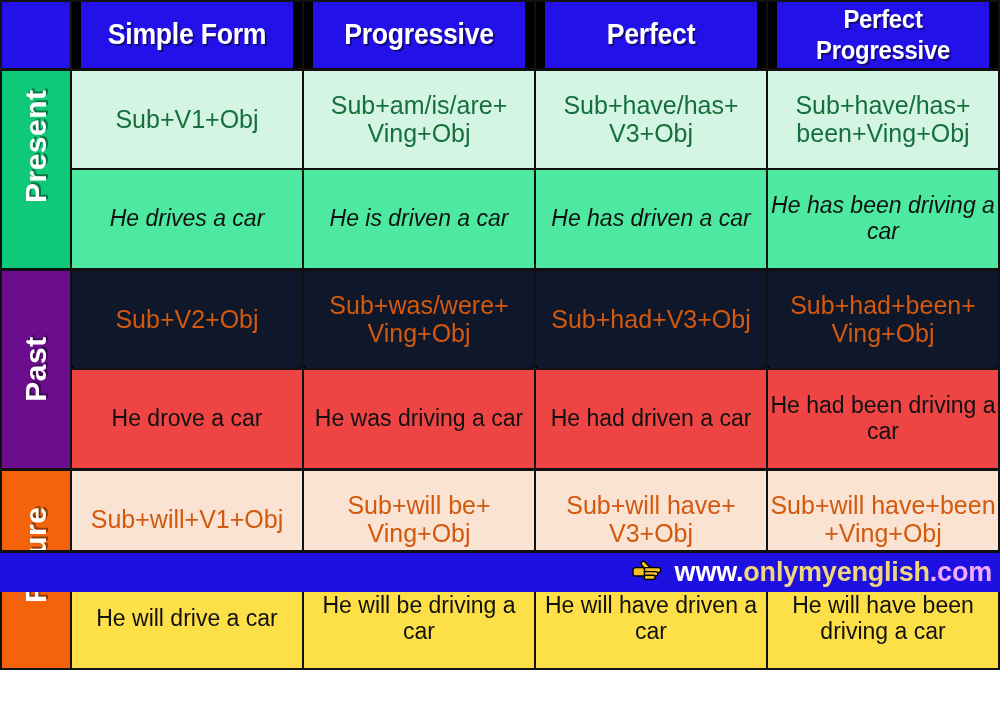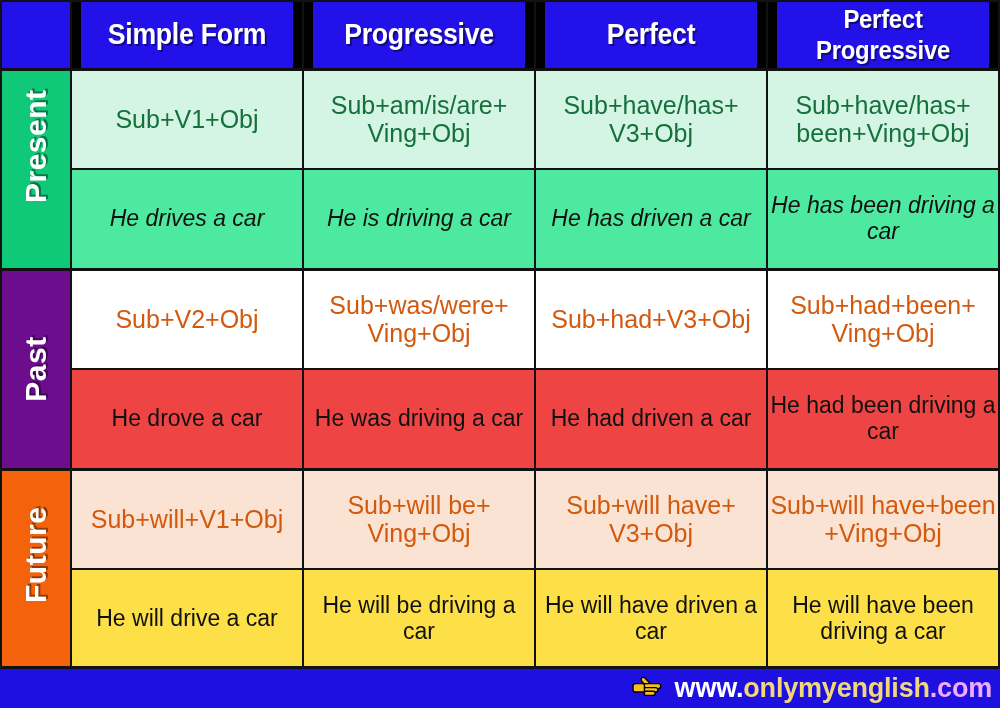--- a/index.html
+++ b/index.html
@@ -2,21 +2,21 @@
 <html><head>
 <meta charset="utf-8">
 <style>
   * { box-sizing: border-box; margin: 0; padding: 0; }
   html, body {
     width: 1000px; height: 708px;
     background: #ffffff;
     font-family: "Liberation Sans", sans-serif;
     overflow: hidden;
   }
-  #page { position: relative; width: 1000px; height: 708px; background: #000; }
+  #page { position: relative; width: 1000px; height: 592px; background: #000; }
 
   table.tense-table {
     width: 1000px;
     border-collapse: collapse;
     table-layout: fixed;
   }
   table.tense-table td, table.tense-table th { border: 2px solid #111; padding: 0; }
 
   
   th.corner { width: 70px; background: #2211E8; height: 68px; border-left: 3px solid #111; }
@@ -75,21 +75,21 @@
     height: 100px;
     font-size: 23px;
     color: #111;
     border-top: 0;
   }
 
   
   .f-present { background: #D4F5E4; color: #15703C; }
   .e-present { background: #4EE9A0; font-style: italic; }
   
-  .f-past { background: #ffffff; color: #D2590E; }
+  .f-past { background: #0f172a; color: #D2590E; border-radius: 7px; }
   .e-past { background: #ef4444; }
   
   .f-future { background: #FAE3D2; color: #D2590E; }
   .e-future { background: #fde047; }
 
   
   tr.group-start td { border-top: 3px solid #111; }
 
   
   #footer {
@@ -135,21 +135,21 @@
         <td class="tense-label lbl-present" rowspan="2">
           <span class="rot">Present</span>
         </td>
         <td class="cell formula f-present">Sub+V1+Obj</td>
         <td class="cell formula f-present">Sub+am/is/are+ Ving+Obj</td>
         <td class="cell formula f-present">Sub+have/has+ V3+Obj</td>
         <td class="cell formula f-present">Sub+have/has+ been+Ving+Obj</td>
       </tr>
       <tr>
         <td class="cell example e-present">He drives a car</td>
-        <td class="cell example e-present">He is driving a car</td>
+        <td class="cell example e-present">He is driven a car</td>
         <td class="cell example e-present">He has driven a car</td>
         <td class="cell example e-present">He has been driving a car</td>
       </tr>
 
       <tr class="group-start">
         <td class="tense-label lbl-past" rowspan="2">
           <span class="rot">Past</span>
         </td>
         <td class="cell formula f-past">Sub+V2+Obj</td>
         <td class="cell formula f-past">Sub+was/were+ Ving+Obj</td>

